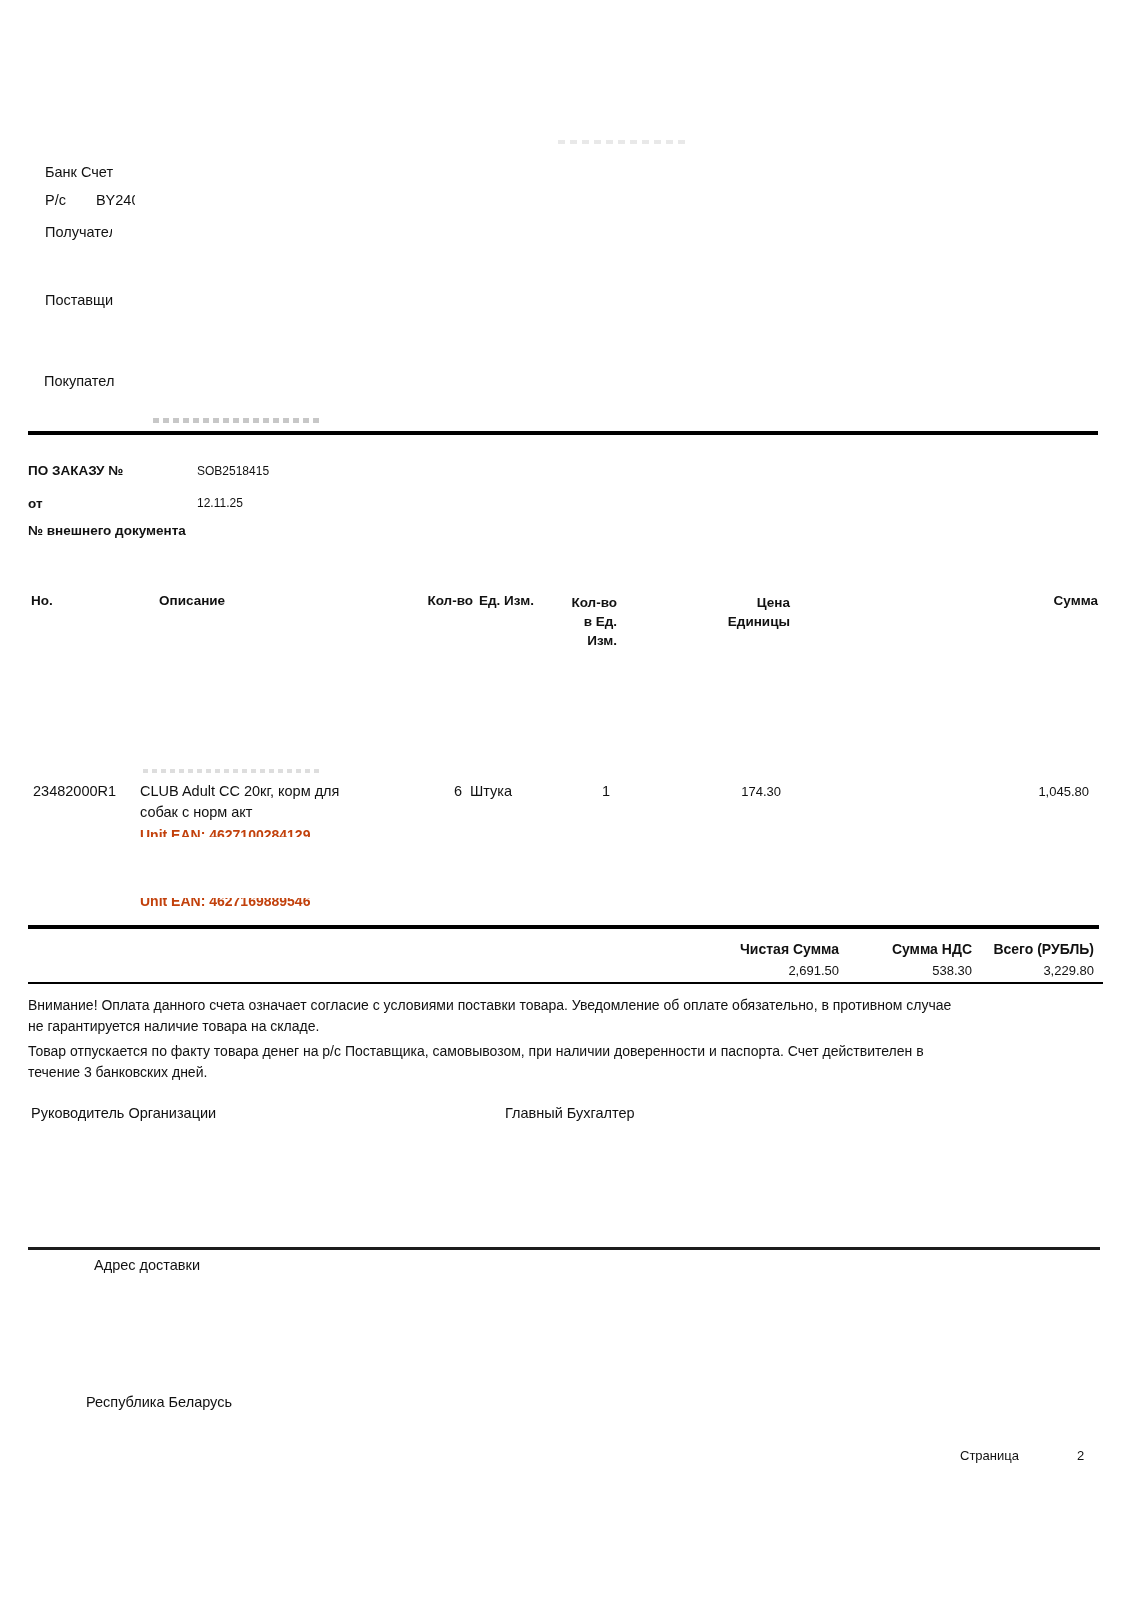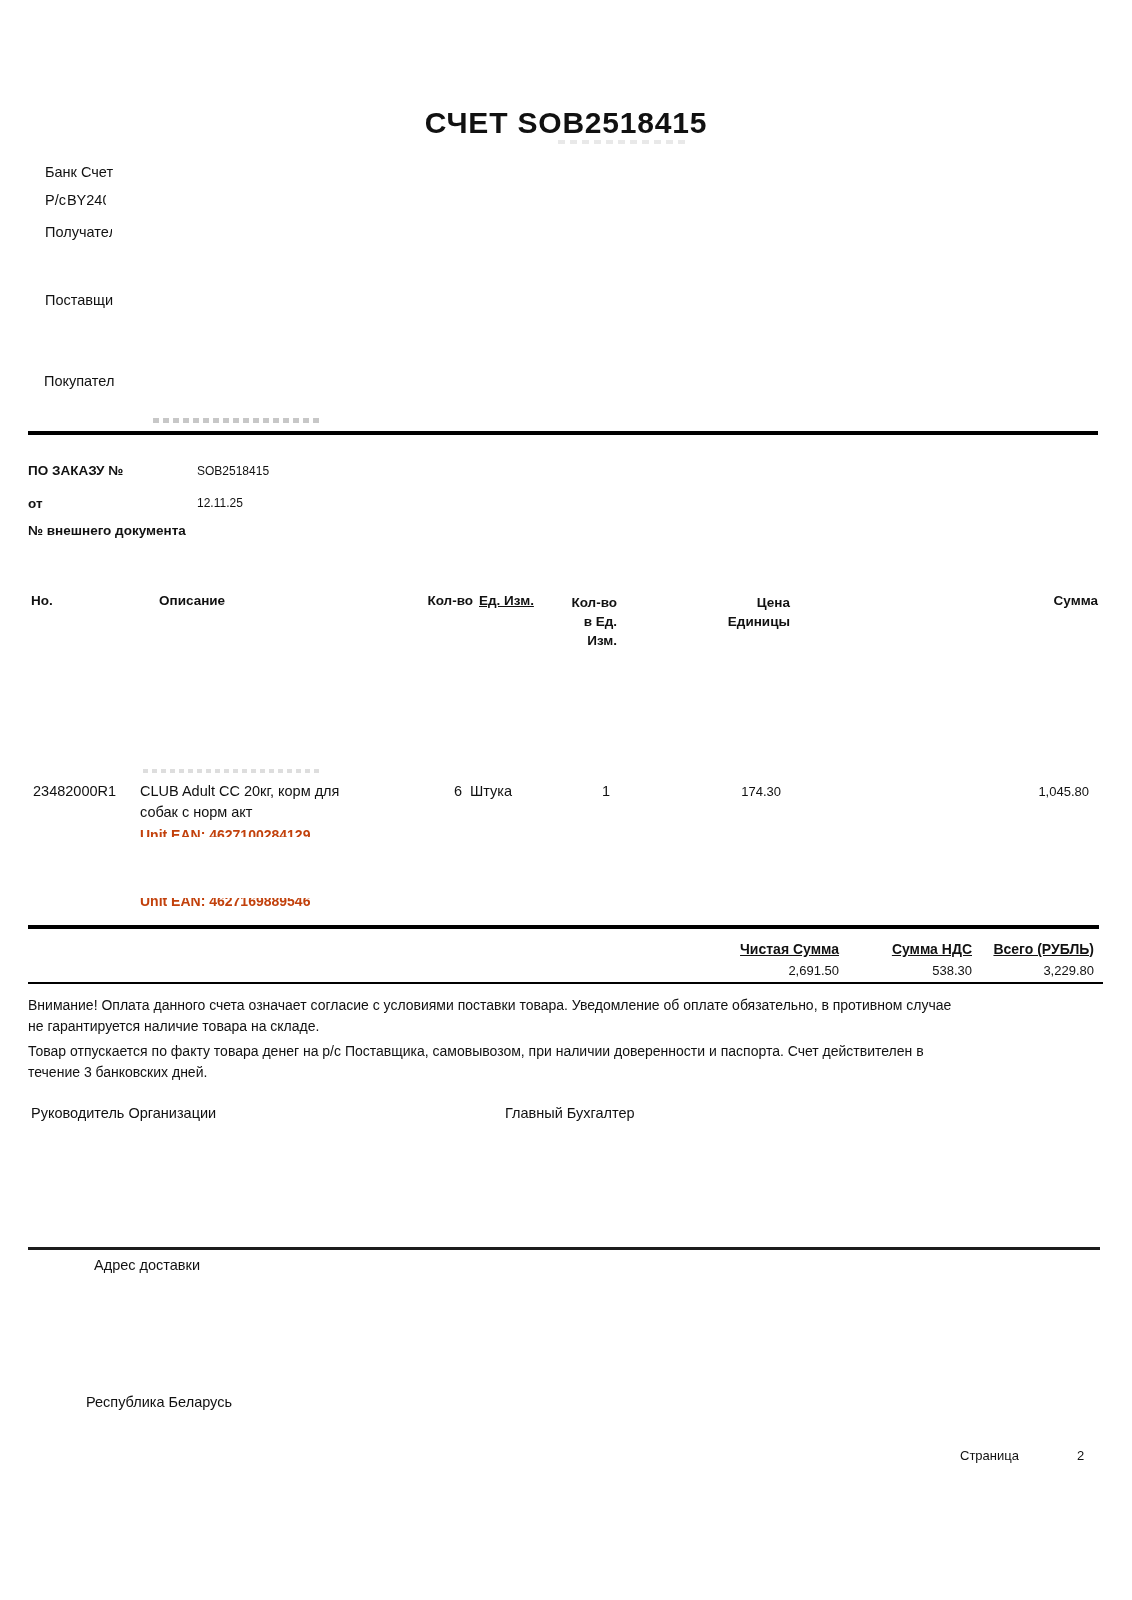--- a/index.html
+++ b/index.html
@@ -8,41 +8,40 @@
     font-family:"Liberation Sans","DejaVu Sans",sans-serif;color:#111;
     overflow:hidden;
   }
   .abs{position:absolute;white-space:nowrap;line-height:1.15;}
   .title{font-size:30px;font-weight:bold;letter-spacing:.8px;text-align:center;left:0;right:0;}
   .txt{font-size:14.5px;}
   .blbl{font-size:13.5px;font-weight:bold;}
   .sval{font-size:12px;}
   .hdr{font-size:13.5px;font-weight:bold;}
   .num{font-size:13px;}
-  .tlabel{font-size:14px;font-weight:bold;text-decoration:underline;}
+  .tlabel{font-size:14px;font-weight:bold;}
   .foot{font-size:13px;}
   .right{text-align:right;}
   .rule{position:absolute;background:#000;}
   .cut{display:inline-block;overflow:hidden;white-space:pre;vertical-align:top;}
   .cut4{width:4px;} .cut3{width:3px;}
   .clip{position:absolute;overflow:hidden;white-space:nowrap;}
   .clip .inner{font-size:14px;color:#c2410c;white-space:nowrap;font-weight:bold;}
   .remnant{position:absolute;opacity:.55;}
   .rem-dark{background:repeating-linear-gradient(90deg,#9a9a9a 0 6px,#ffffff 6px 10px);}
   .rem-light{background:repeating-linear-gradient(90deg,#c2c2c2 0 5px,#ffffff 5px 9px);}
   .rem-faint{background:repeating-linear-gradient(90deg,#d6d6d6 0 7px,#ffffff 7px 12px);}
   .stack div{line-height:19px;}
-  .valgap{margin-left:1px;}
+  .valgap{margin-left:30px;}
 </style>
 </head>
 <body>
 
 <div id="page">
 
-  <div class="abs title" style="top:106px;">СЧЕТ SOB2518415</div>
 
   <div class="remnant rem-faint" style="left:558px;top:140px;width:132px;height:4px;"></div>
 
   <div class="abs txt" style="left:45px;top:164px;">Банк Счет</div>
 
   <div class="abs txt" style="left:45px;top:192px;">
     <span>Р/с</span><span class="valgap">BY24</span><span class="cut cut4">0</span>
   </div>
 
   <div class="abs txt" style="left:45px;top:224px;">
@@ -61,21 +60,21 @@
   <div class="abs sval" style="left:197px;top:465px;">SOB2518415</div>
 
   <div class="abs blbl" style="left:28px;top:496px;">от</div>
   <div class="abs sval" style="left:197px;top:497px;">12.11.25</div>
 
   <div class="abs blbl" style="left:28px;top:523px;">№ внешнего документа</div>
 
   <div class="abs hdr" style="left:31px;top:593px;">Но.</div>
   <div class="abs hdr" style="left:139px;top:593px;margin-left:20px;">Описание</div>
   <div class="abs hdr right" style="right:659px;top:593px;">Кол-во</div>
-  <div class="abs hdr" style="left:479px;top:593px;text-decoration:underline;">Ед. Изм.</div>
+  <div class="abs hdr" style="left:479px;top:593px;">Ед. Изм.</div>
 
   <div class="abs hdr right stack" style="right:515px;top:593px;">
     <div>Кол-во</div>
     <div>в Ед.</div>
     <div>Изм.</div>
   </div>
 
   <div class="abs hdr right stack" style="right:342px;top:593px;">
     <div>Цена</div>
     <div>Единицы</div>

